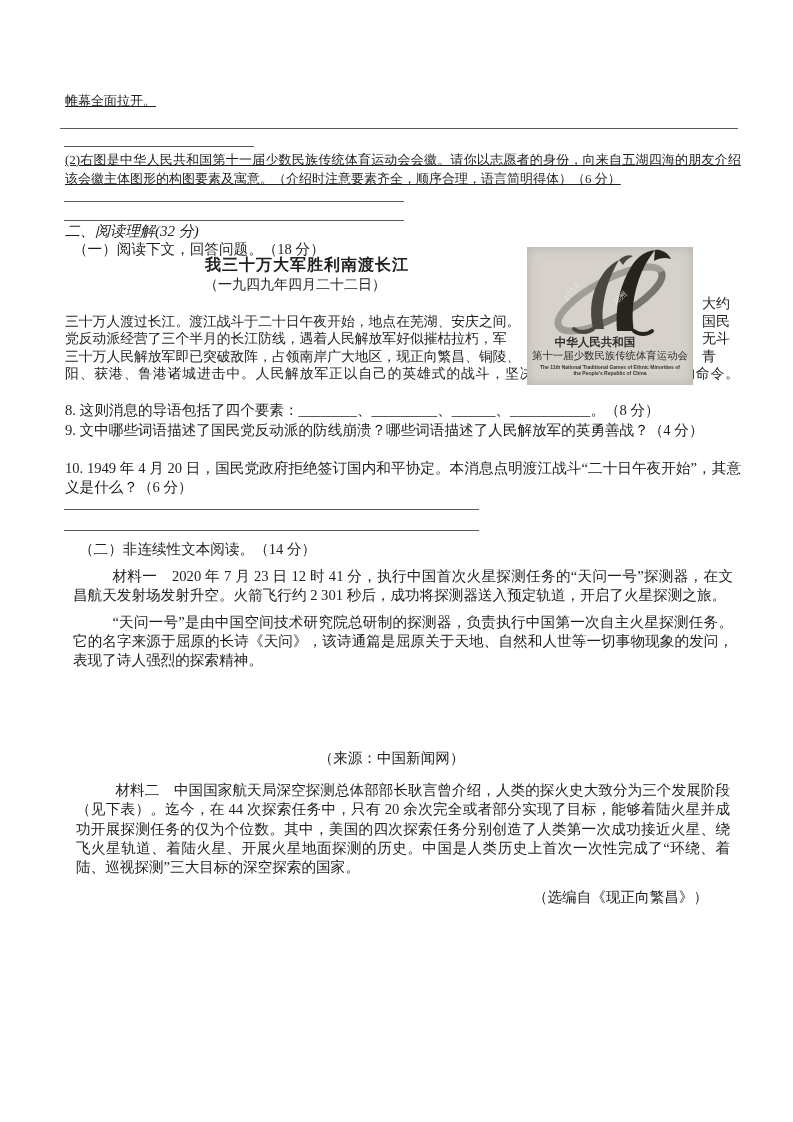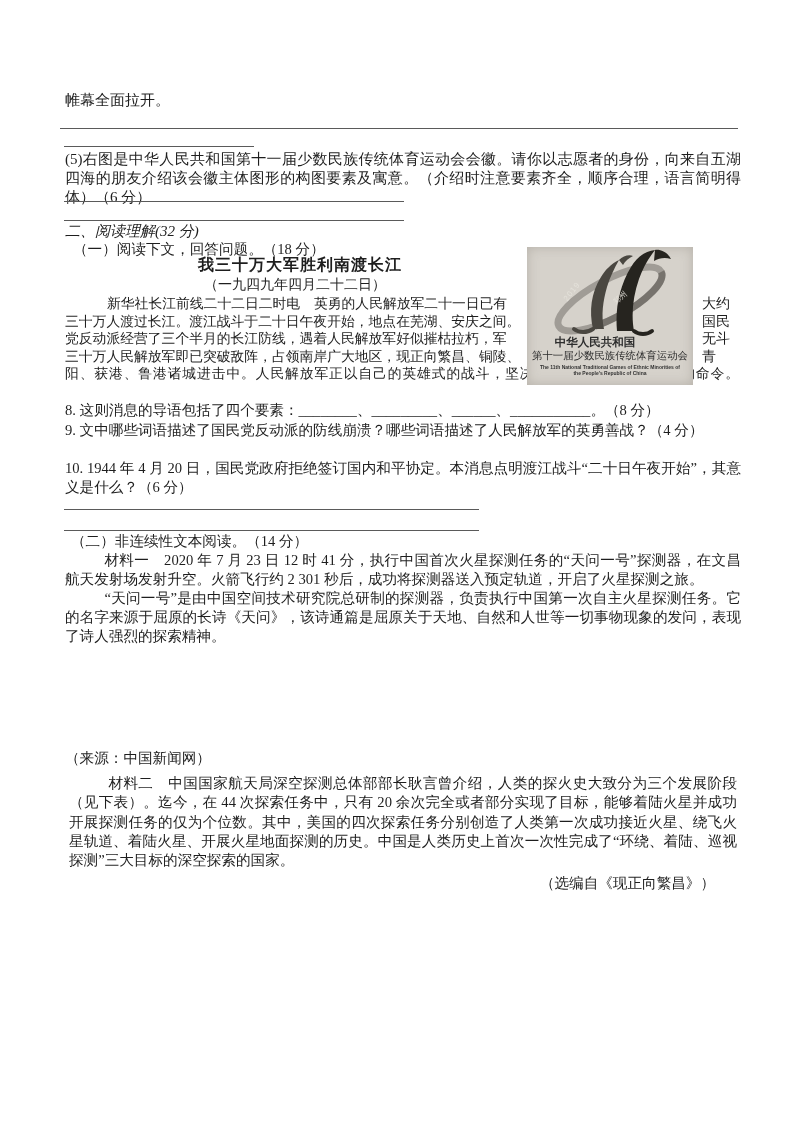--- a/index.html
+++ b/index.html
@@ -5,31 +5,31 @@
   html,body{margin:0;padding:0;background:#ffffff;}
   .page{
     position:relative;
     width:793px;height:1122px;
     background:#ffffff;
     font-family:"Liberation Serif","DejaVu Serif",serif;
     color:#1e1e1e;
     overflow:hidden;
   }
   .abs{position:absolute;}
-  .t{font-size:15px;line-height:19px;}
+  .t{font-size:13px;line-height:19px;text-decoration:underline;}
   .just{text-align:justify;text-justify:inter-ideograph;}
   .hline{position:absolute;height:0;border-bottom:1px solid #5a5a5a;}
   .para{text-indent:2.7em;margin:0;}
   .nopara{margin:0;}
 
   
   .news-wrap{position:absolute;left:65px;top:238px;width:674px;}
   .p1-heading{position:absolute;left:73px;top:240px;font-size:14.6px;}
   .news-title{
-    position:absolute;left:5px;top:17px;width:460px;
+    position:absolute;left:12px;top:17px;width:460px;
     text-align:center;font-weight:bold;font-size:16px;letter-spacing:1px;
   }
   .news-date{position:absolute;left:0;top:38px;width:460px;text-align:center;font-size:14px;}
   .nlines{position:absolute;left:0;top:57px;width:674px;}
   .nline{position:relative;height:17.5px;font-size:13.8px;line-height:17.5px;white-space:nowrap;}
   .nline .main{display:inline-block;}
   .nline.ind .main{padding-left:42px;}
   .nline .frag{position:absolute;left:637px;top:0;font-size:14px;}
   .nline.full{white-space:normal;height:auto;}
   .nline.full .main{display:block;width:674px;text-align:justify;text-align-last:justify;}
@@ -53,52 +53,51 @@
     transform:rotate(-52deg);font-family:"Liberation Sans",sans-serif;letter-spacing:1px;}
   .emb-city{position:absolute;left:86px;top:46px;font-size:7.5px;color:#e4e1da;
     transform:rotate(-40deg);}
 
   
   .q{position:absolute;left:65px;width:676px;font-size:14.6px;line-height:18.5px;}
 
   
   .lower{position:absolute;left:65px;top:532px;width:676px;
     font-size:14.6px;line-height:19px;}
-  .lower p{margin:0;}
+  .lower p{margin:8px;}
   .m2block{position:absolute;left:65px;top:770px;width:676px;
     font-size:14.6px;line-height:19.3px;}
-  .m2block p{margin:4px;}
-  .src1{position:absolute;left:65px;top:749px;width:653px;text-align:left;font-size:14.6px;}
+  .m2block p{margin:11px;}
+  .src1{position:absolute;left:65px;top:749px;width:653px;text-align:center;font-size:14.6px;}
   .src2{text-align:right;padding-right:22px;margin-top:2px;}
 </style>
 </head>
 <body>
 
 <div class="page">
 
   <div class="abs t" style="left:65px;top:91px;">帷幕全面拉开。</div>
 
   <div class="hline" style="left:60px;top:128px;width:678px;"></div>
   <div class="hline" style="left:64px;top:146px;width:190px;"></div>
 
-  <div class="abs t just" style="left:65px;top:150px;width:676px;">(5)右图是中华人民共和国第十一届少数民族传统体育运动会会徽。请你以志愿者的身份，向来自五湖四海的朋友介绍该会徽主体图形的构图要素及寓意。（介绍时注意要素齐全，顺序合理，语言简明得体）（6 分）</div>
+  <div class="abs t just" style="left:65px;top:150px;width:676px;">(2)右图是中华人民共和国第十一届少数民族传统体育运动会会徽。请你以志愿者的身份，向来自五湖四海的朋友介绍该会徽主体图形的构图要素及寓意。（介绍时注意要素齐全，顺序合理，语言简明得体）（6 分）</div>
 
   <div class="hline" style="left:64px;top:201px;width:340px;"></div>
   <div class="hline" style="left:64px;top:220px;width:340px;"></div>
 
   <div class="abs" style="left:65px;top:222px;font-size:15px;font-style:italic;">二、阅读理解(32 分)</div>
 
   <div class="p1-heading">（一）阅读下文，回答问题。（18 分）</div>
 
   <div class="news-wrap">
     <div class="news-title">我三十万大军胜利南渡长江</div>
     <div class="news-date">（一九四九年四月二十二日）</div>
     <div class="nlines">
       <div class="nline ind">
-        <span class="main">新华社长江前线二十二日二时电　英勇的人民解放军二十一日已有</span>
         <span class="frag">大约</span>
       </div>
       <div class="nline">
         <span class="main">三十万人渡过长江。渡江战斗于二十日午夜开始，地点在芜湖、安庆之间。</span>
         <span class="frag">国民</span>
       </div>
       <div class="nline">
         <span class="main">党反动派经营了三个半月的长江防线，遇着人民解放军好似摧枯拉朽，军</span>
         <span class="frag">无斗</span>
       </div>
@@ -134,21 +133,21 @@
     <div class="emb-cap1">中华人民共和国</div>
     <div class="emb-cap2">第十一届少数民族传统体育运动会</div>
     <div class="emb-cap3">
       <div>The 11th National Traditional Games of Ethnic Minorities of</div>
       <div>the People's Republic of China</div>
     </div>
   </div>
 
   <div class="q" style="top:401px;">8. 这则消息的导语包括了四个要素：________、_________、______、___________。（8 分）</div>
   <div class="q" style="top:421px;">9. 文中哪些词语描述了国民党反动派的防线崩溃？哪些词语描述了人民解放军的英勇善战？（4 分）</div>
-  <div class="q just" style="top:459px;">10. 1944 年 4 月 20 日，国民党政府拒绝签订国内和平协定。本消息点明渡江战斗“二十日午夜开始”，其意义是什么？（6 分）</div>
+  <div class="q just" style="top:459px;">10. 1949 年 4 月 20 日，国民党政府拒绝签订国内和平协定。本消息点明渡江战斗“二十日午夜开始”，其意义是什么？（6 分）</div>
 
   <div class="hline" style="left:64px;top:509px;width:415px;"></div>
   <div class="hline" style="left:64px;top:530px;width:415px;"></div>
 
   <div class="lower">
     <p class="nopara" style="padding-left:6px;">（二）非连续性文本阅读。（14 分）</p>
     <p class="para just">材料一　2020 年 7 月 23 日 12 时 41 分，执行中国首次火星探测任务的“天问一号”探测器，在文昌航天发射场发射升空。火箭飞行约 2 301 秒后，成功将探测器送入预定轨道，开启了火星探测之旅。</p>
     <p class="para just">“天问一号”是由中国空间技术研究院总研制的探测器，负责执行中国第一次自主火星探测任务。它的名字来源于屈原的长诗《天问》，该诗通篇是屈原关于天地、自然和人世等一切事物现象的发问，表现了诗人强烈的探索精神。</p>
   </div>
 

